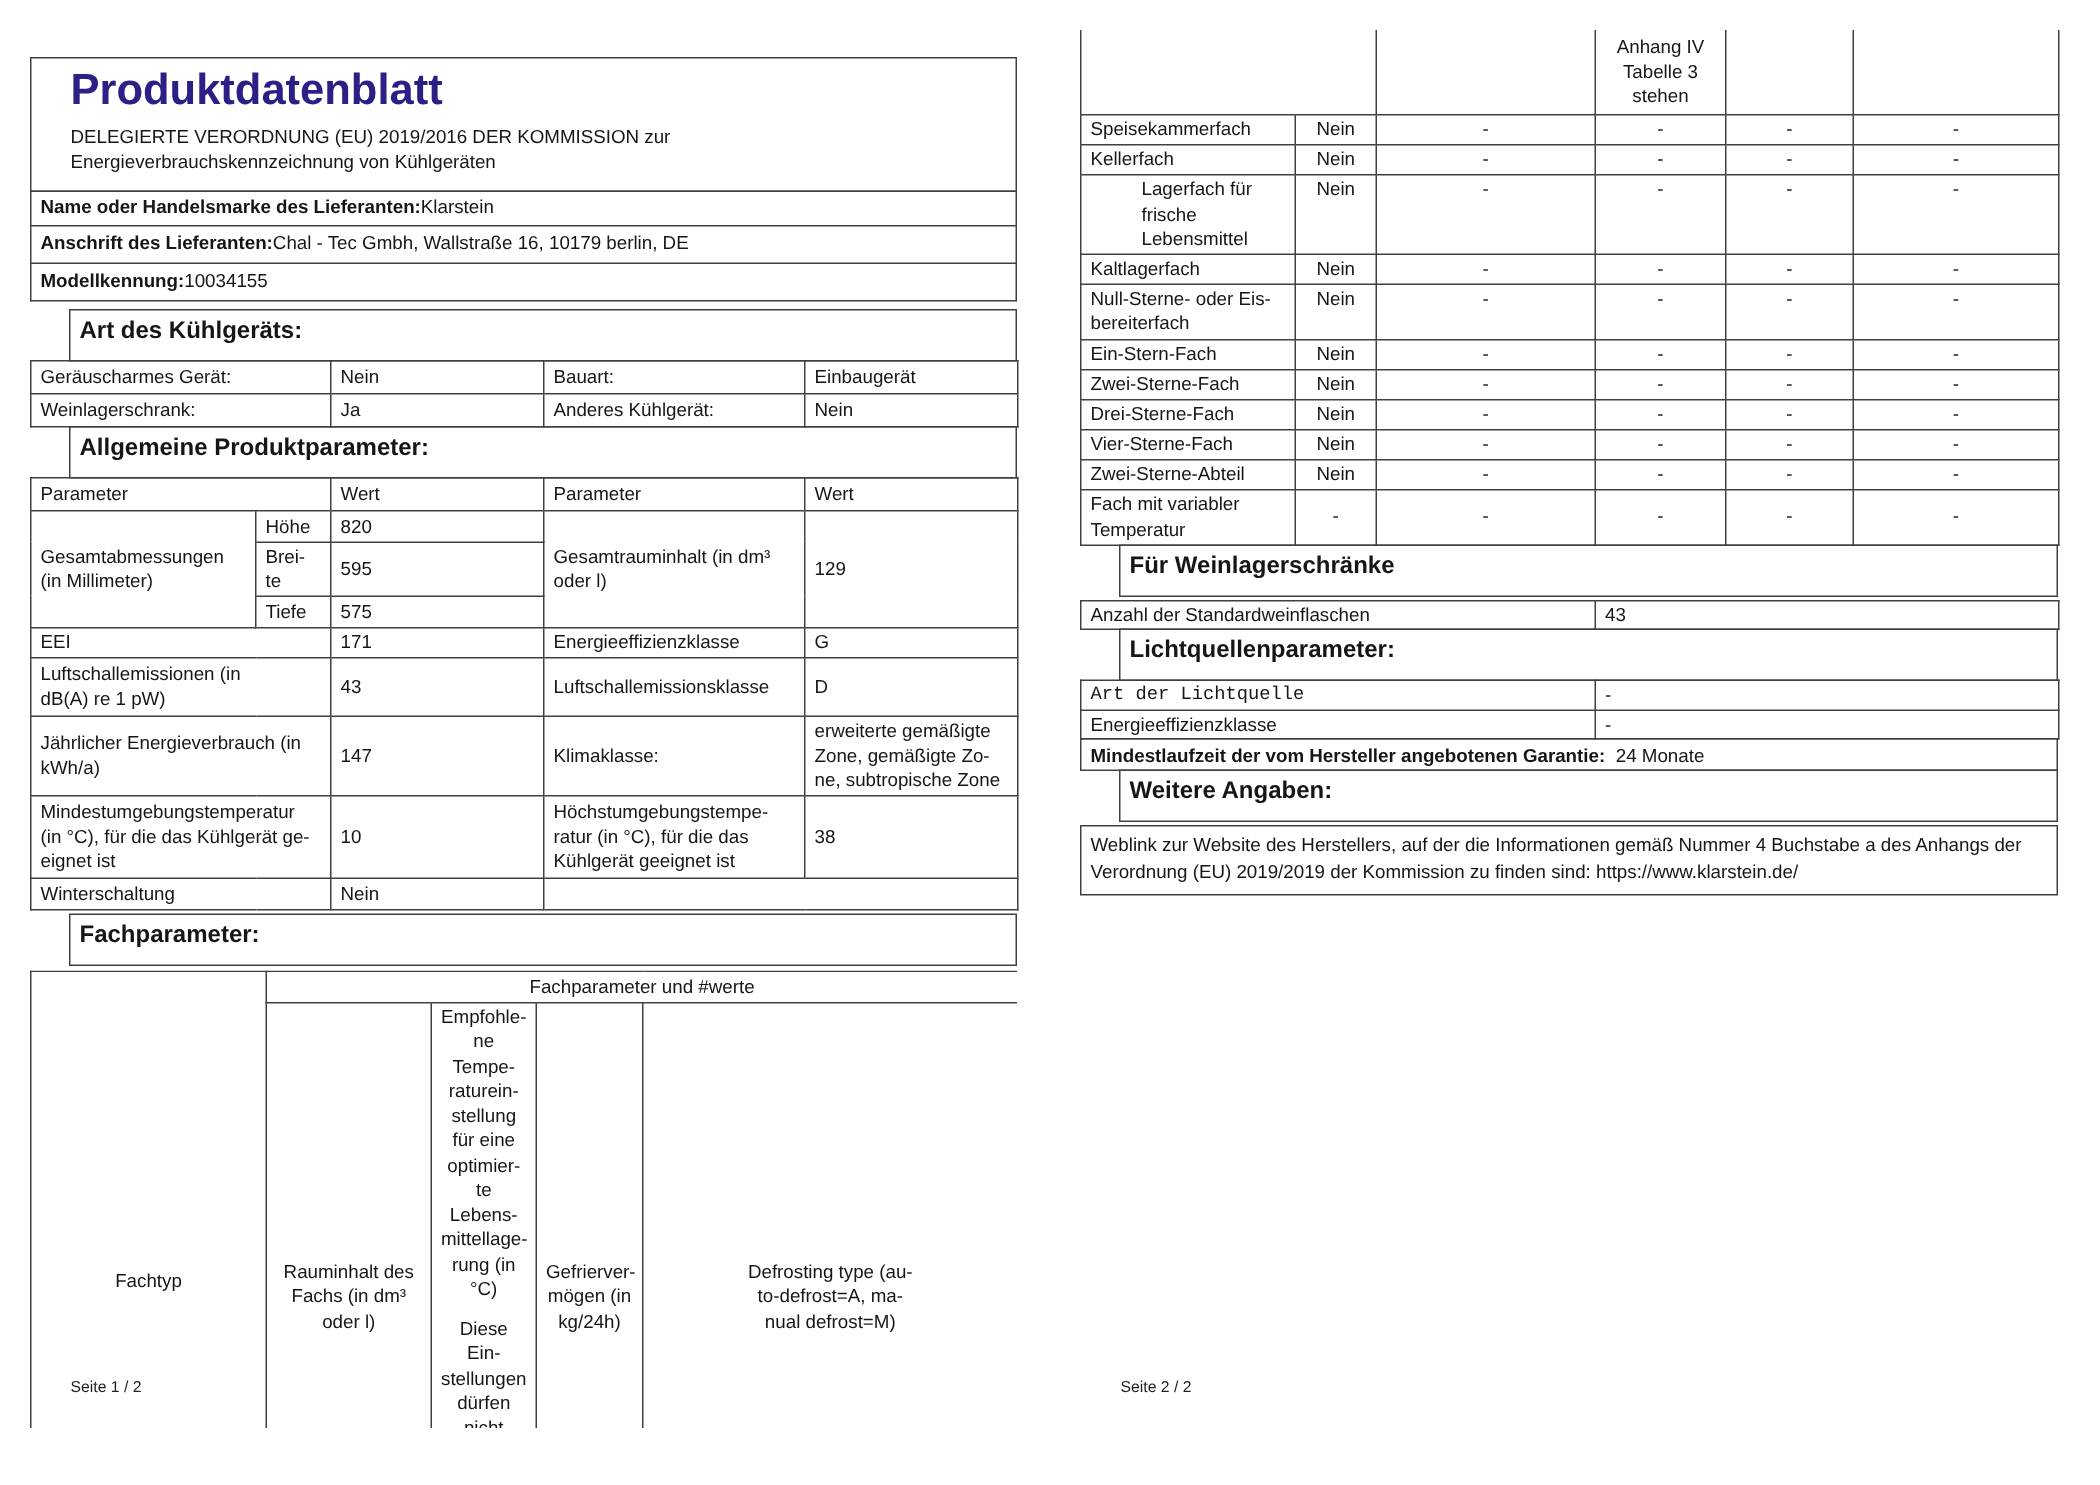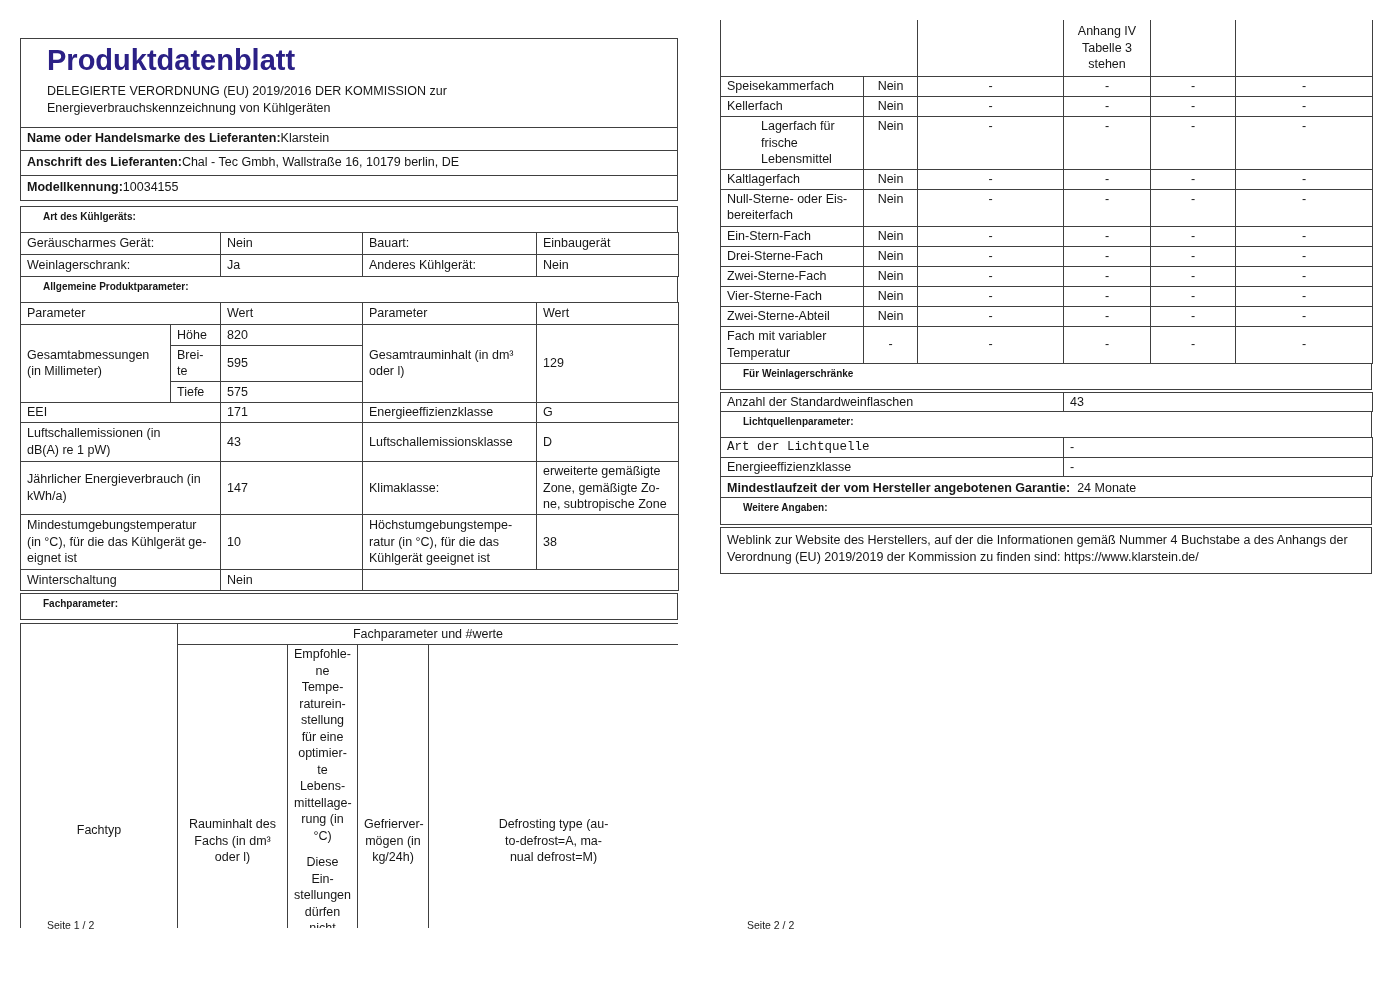--- a/index.html
+++ b/index.html
@@ -23,21 +23,21 @@
   .noTop{border-top:none;}
 
   
   .titleBox{padding:4px 12px 10px 26px;}
   .docTitle{font-size:29px;line-height:1.2;font-weight:bold;color:#2b2086;margin:0;}
   .regText{font-size:12.5px;line-height:1.35;margin:5px 0 0 0;padding-right:26px;}
 
   
   .rowBox{padding:3px 6px;font-size:12.5px;line-height:1.32;}
   .rowBox .val{margin-left:7px;font-weight:normal;}
-  .secBox{padding:3px 6px 9px 22px;font-size:10px;font-weight:bold;line-height:1.32;}
+  .secBox{padding:3px 6px 9px 6px;font-size:16px;font-weight:bold;line-height:1.32;margin-left:26px;}
 
   .mTight{margin-top:-1px;}
   .gap2{margin-top:2px;}
   .gap3{margin-top:3px;}
   .gap5{margin-top:5px;}
 
   
   .clip{overflow:hidden;height:305px;}
   .clip table{height:330px;}
   .fachHdr td{text-align:center;}
@@ -293,29 +293,29 @@
       </tr>
       <tr>
         <td class="pre top" style="height:17px;">Ein-Stern-Fach</td>
         <td class="ctr top">Nein</td>
         <td class="ctr top">-</td>
         <td class="ctr top">-</td>
         <td class="ctr top">-</td>
         <td class="ctr top">-</td>
       </tr>
       <tr>
+        <td class="pre top" style="height:17px;">Zwei-Sterne-Fach</td>
+        <td class="ctr top">Nein</td>
+        <td class="ctr top">-</td>
+        <td class="ctr top">-</td>
+        <td class="ctr top">-</td>
+        <td class="ctr top">-</td>
+      </tr>
+      <tr>
         <td class="pre top" style="height:17px;">Drei-Sterne-Fach</td>
-        <td class="ctr top">Nein</td>
-        <td class="ctr top">-</td>
-        <td class="ctr top">-</td>
-        <td class="ctr top">-</td>
-        <td class="ctr top">-</td>
-      </tr>
-      <tr>
-        <td class="pre top" style="height:17px;">Zwei-Sterne-Fach</td>
         <td class="ctr top">Nein</td>
         <td class="ctr top">-</td>
         <td class="ctr top">-</td>
         <td class="ctr top">-</td>
         <td class="ctr top">-</td>
       </tr>
       <tr>
         <td class="pre top" style="height:17px;">Vier-Sterne-Fach</td>
         <td class="ctr top">Nein</td>
         <td class="ctr top">-</td>

